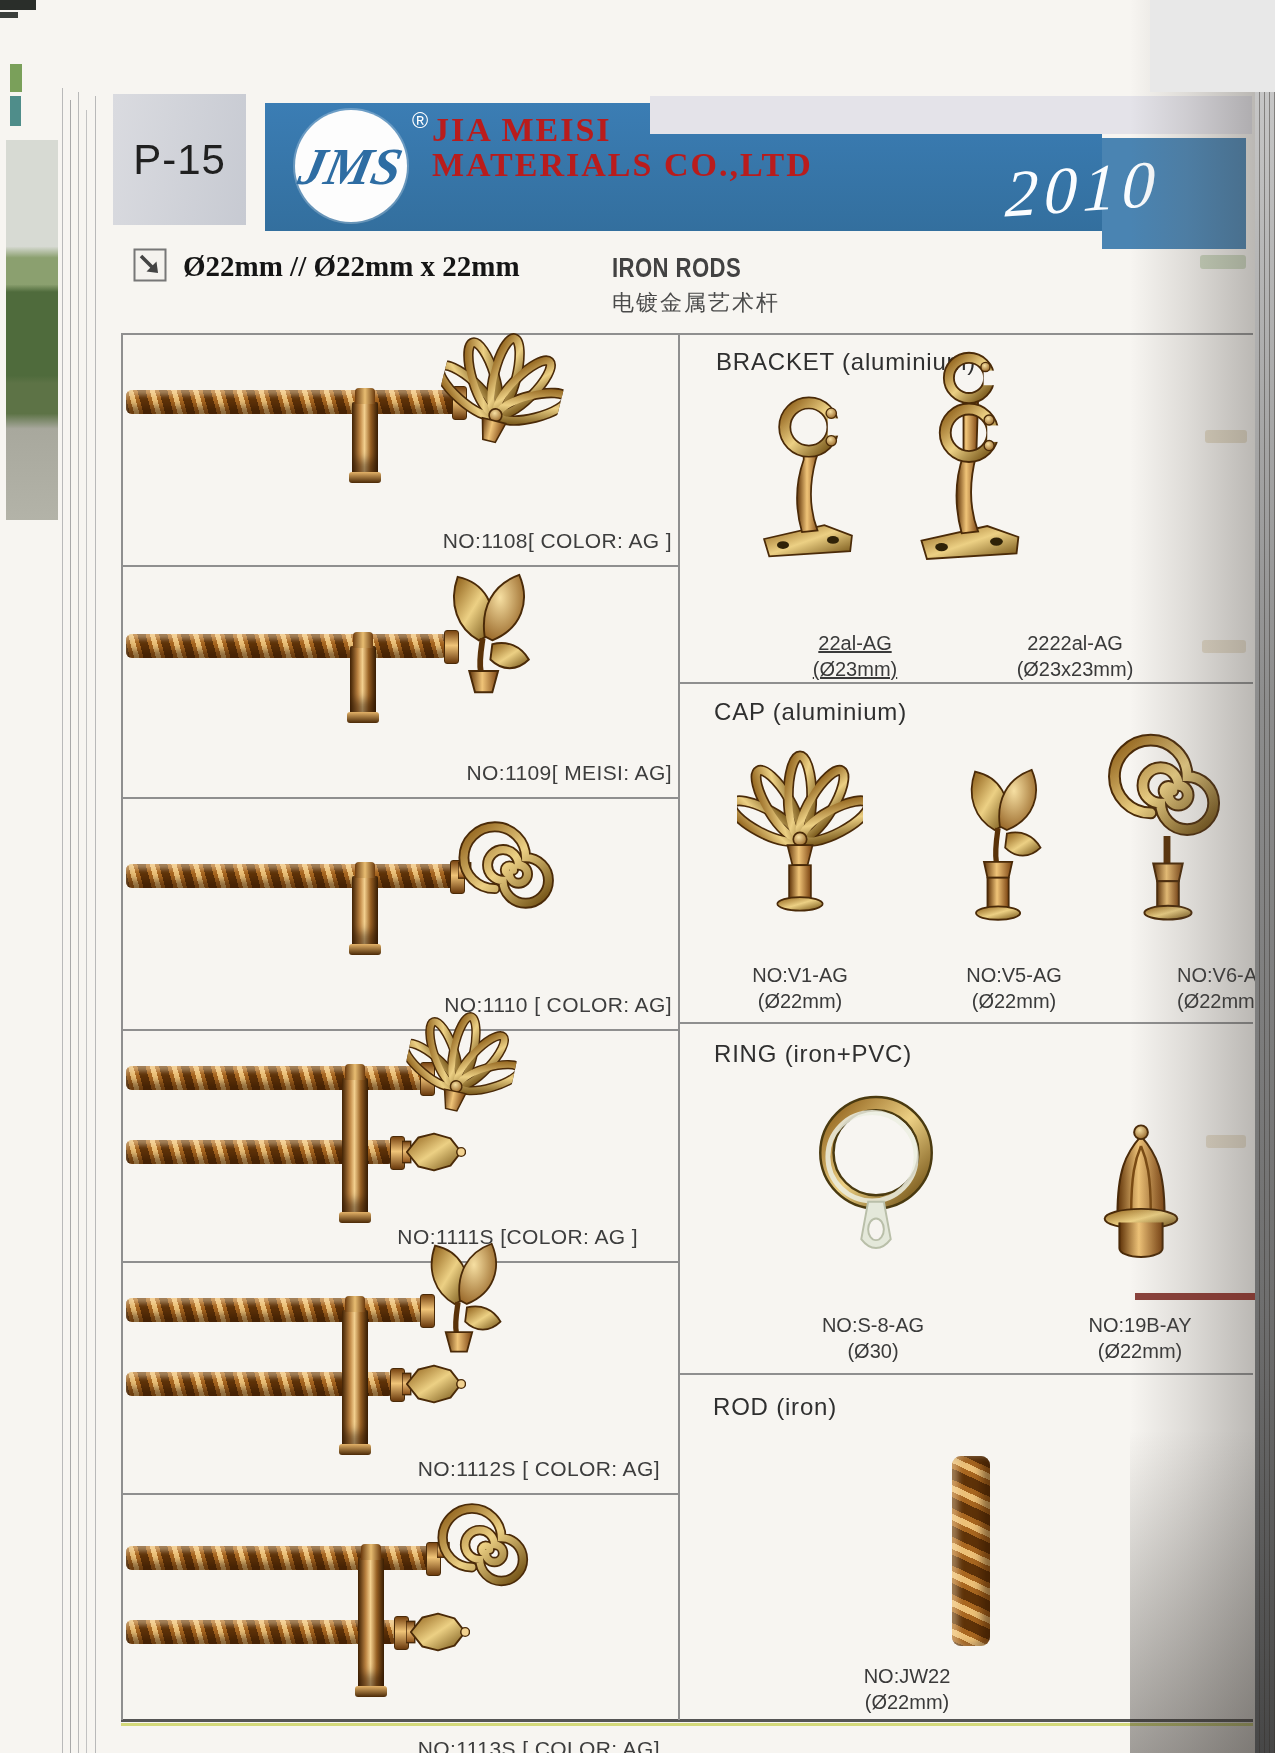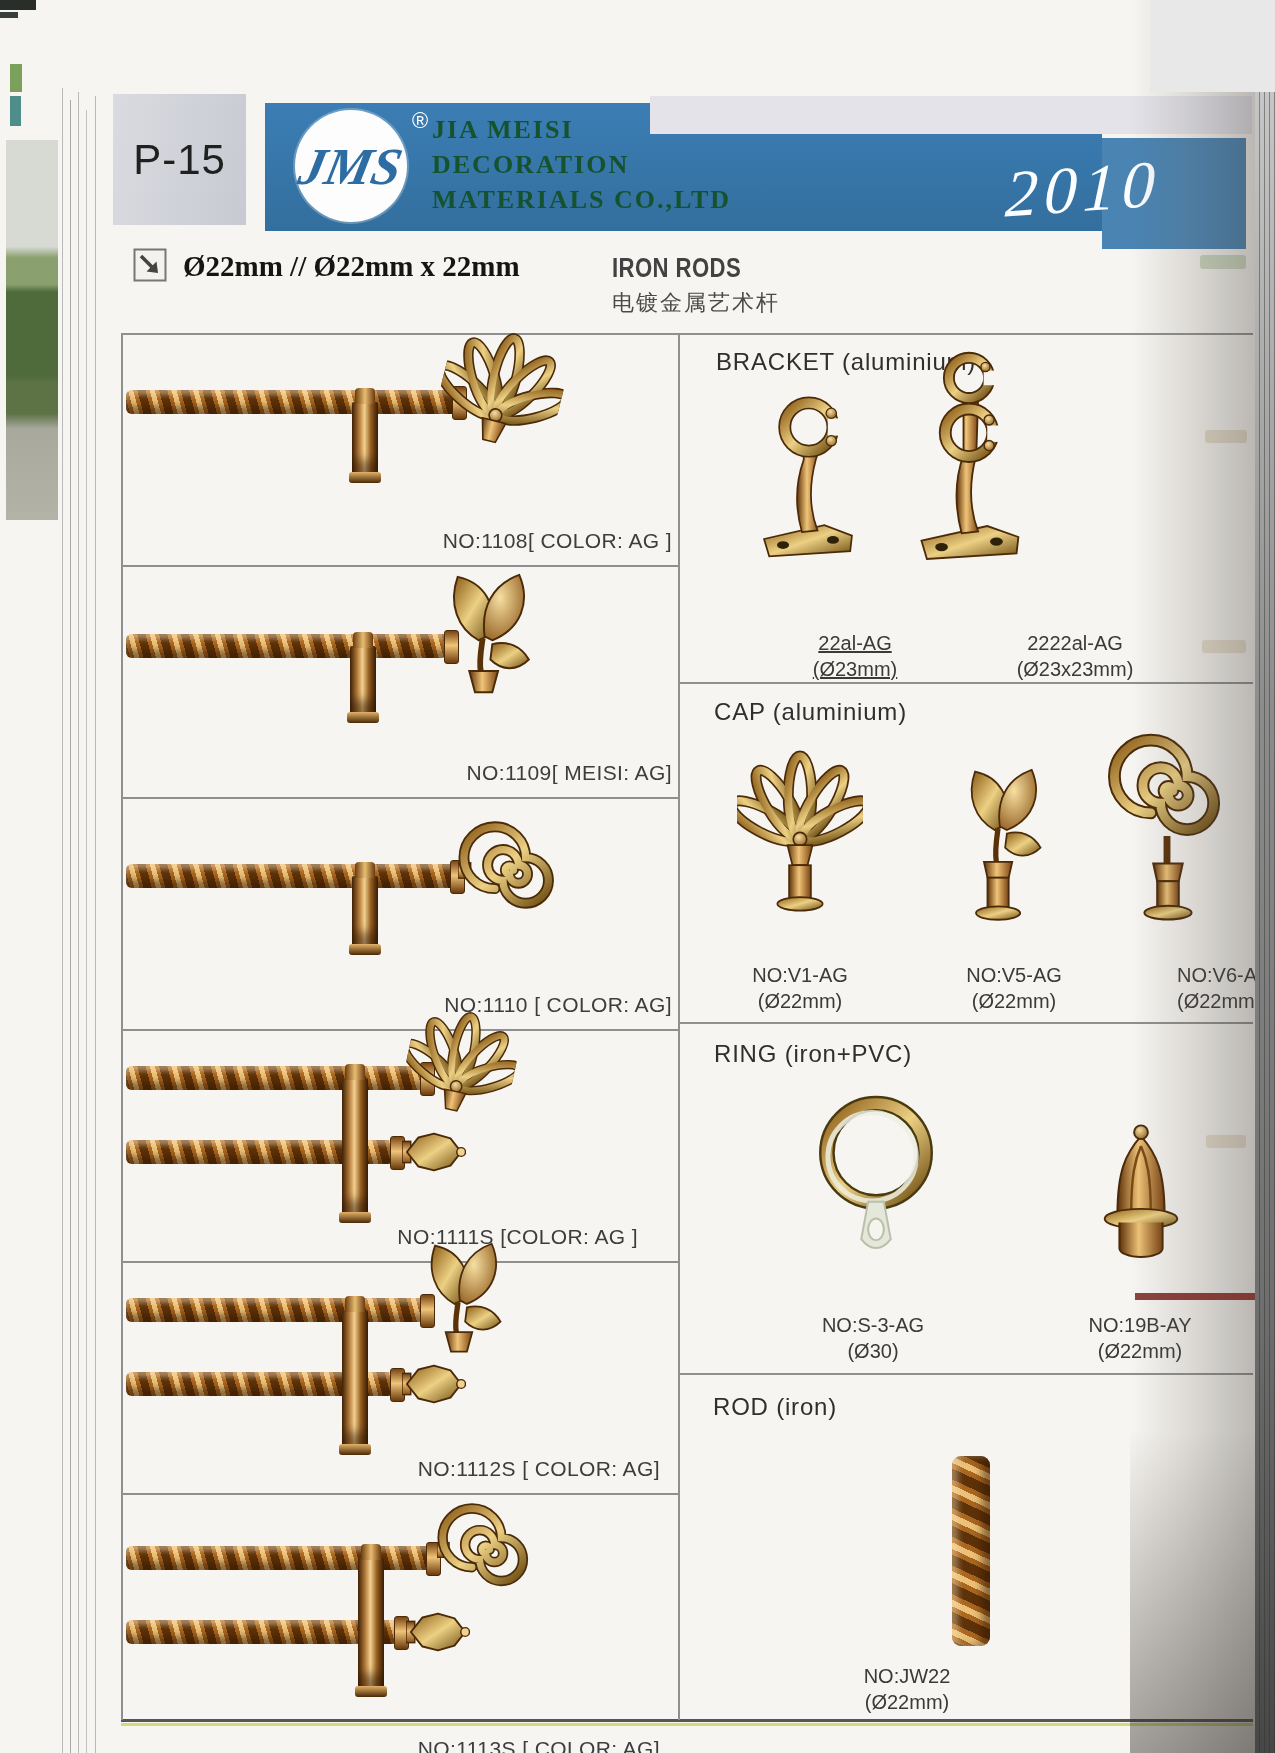--- a/index.html
+++ b/index.html
@@ -80,23 +80,22 @@
   <div class="abs" style="left:650px;top:96px;width:602px;height:38px;background:#e4e3e9;z-index:11;"></div>
   <div class="abs" style="left:1102px;top:138px;width:144px;height:111px;background:#4a84b2;z-index:11;"></div>
 
   <div class="abs" style="left:295px;top:110px;width:112px;height:112px;border-radius:50%;
        background:#fdfdfd;display:flex;align-items:center;justify-content:center;z-index:12;box-shadow:0 0 0 2px rgba(255,255,255,.25);">
     <span style="font-family:'Liberation Serif',serif;font-style:italic;font-weight:bold;font-size:52px;color:#2e6da3;transform:skewX(-12deg);">JMS</span>
   </div>
   <span class="abs" style="left:412px;top:108px;font-size:22px;color:#ffffff;z-index:12;">®</span>
 
   <div class="abs" style="left:432px;top:112px;z-index:12;
-       font-family:'Liberation Serif',serif;font-weight:bold;font-size:26px;color:#14532d;letter-spacing:2px;line-height:35px;">
+       font-family:'Liberation Serif',serif;font-weight:bold;font-size:34px;color:#b91c1c;letter-spacing:2px;line-height:35px;">
     <div>JIA MEISI</div>
-    <div>DECORATION</div>
     <div>MATERIALS CO.,LTD</div>
   </div>
 
   <div class="abs" style="left:1005px;top:148px;width:240px;z-index:12;font-family:'Liberation Serif',serif;font-style:italic;
               font-size:66px;color:#fbfdff;letter-spacing:6px;transform:rotate(-4deg) skewX(-6deg);">2010</div>
 
   <svg class="abs" style="left:133px;top:248px;" width="34" height="34" viewBox="0 0 34 34">
     <rect x="1.5" y="1.5" width="31" height="31" fill="#f4f2ee" stroke="#777" stroke-width="2"></rect>
     <path d="M8,8 L21,21" stroke="#444" stroke-width="3.5" fill="none"></path>
     <polygon points="25,25 23.5,13.5 13.5,23.5" fill="#444"></polygon>
@@ -326,21 +325,21 @@
     <ellipse cx="65" cy="150" rx="8" ry="11" fill="#f6f4ef" stroke="#b9bfa9" stroke-width="2"></ellipse>
   </svg>
   <svg class="abs" style="left:1086px;top:1112px;" width="110" height="178" viewBox="0 0 112 180">
     <path d="M32,104 C32,60 40,42 56,24 C72,42 80,60 80,104 Z" fill="url(#gh)" stroke="#4a2a08" stroke-width="2"></path>
     <path d="M46,102 C46,64 50,48 56,34 M66,102 C66,64 62,48 56,34" stroke="#7a4a12" stroke-width="2.5" fill="none"></path>
     <circle cx="56" cy="20" r="7" fill="url(#gr)" stroke="#4a2a08" stroke-width="2"></circle>
     <ellipse cx="56" cy="108" rx="37" ry="10" fill="url(#gd)" stroke="#4a2a08" stroke-width="2"></ellipse>
     <path d="M34,112 L34,138 a22,9 0 0,0 44,0 L78,112" fill="url(#gh)" stroke="#4a2a08" stroke-width="2"></path>
   </svg>
   <div class="ilabel" style="left:793px;top:1312px;width:160px;">
-    <div>NO:S-3-AG</div>
+    <div>NO:S-8-AG</div>
     <div>(Ø30)</div>
   </div>
   <div class="ilabel" style="left:1060px;top:1312px;width:160px;">
     <div>NO:19B-AY</div>
     <div>(Ø22mm)</div>
   </div>
 
   <div class="sec-title" style="left:713px;top:1393px;">ROD  (iron)</div>
   <div class="vrod" style="left:952px;top:1456px;height:190px;"></div>
   <div class="ilabel" style="left:812px;top:1663px;width:190px;">

